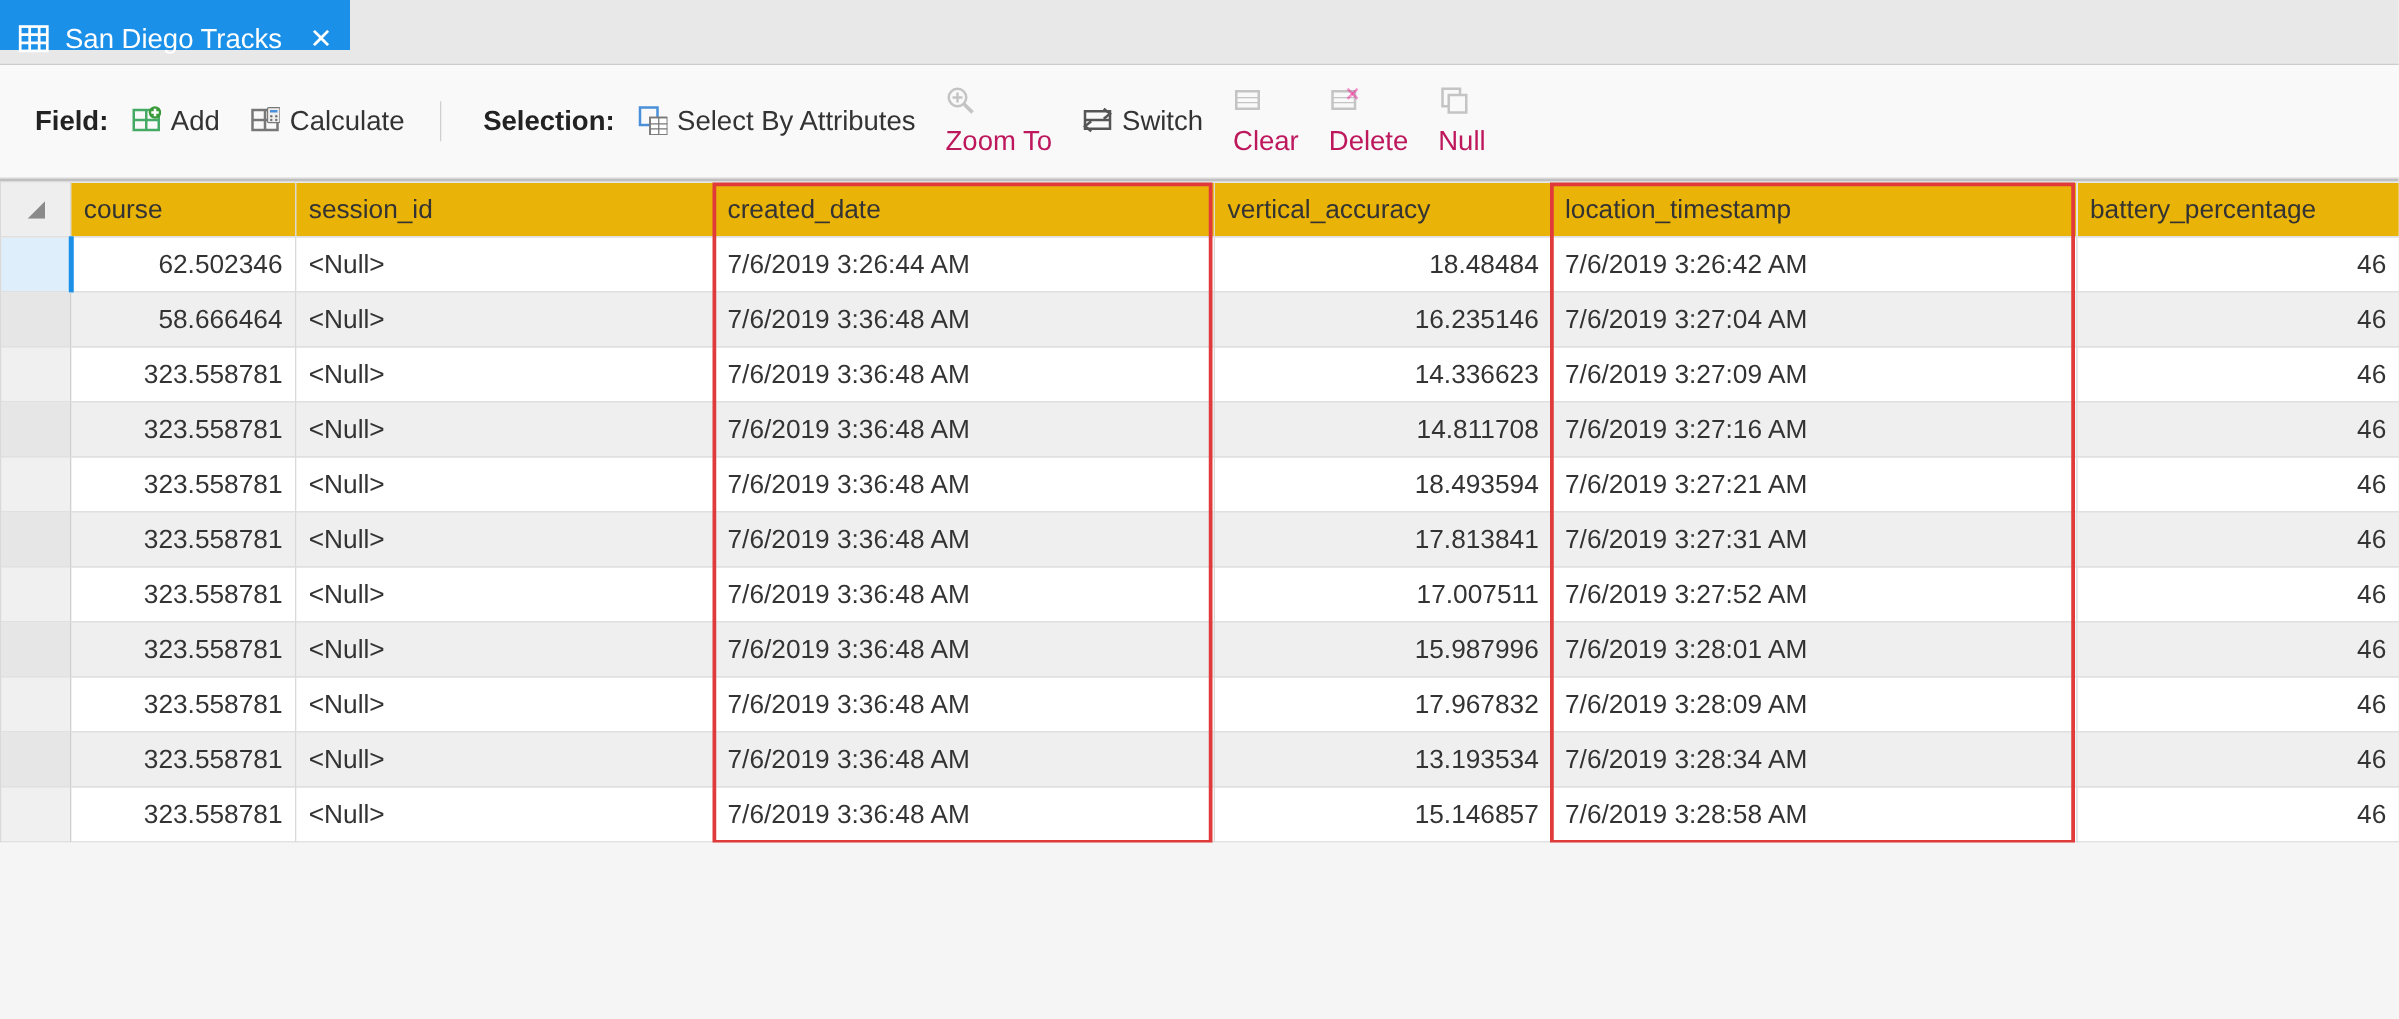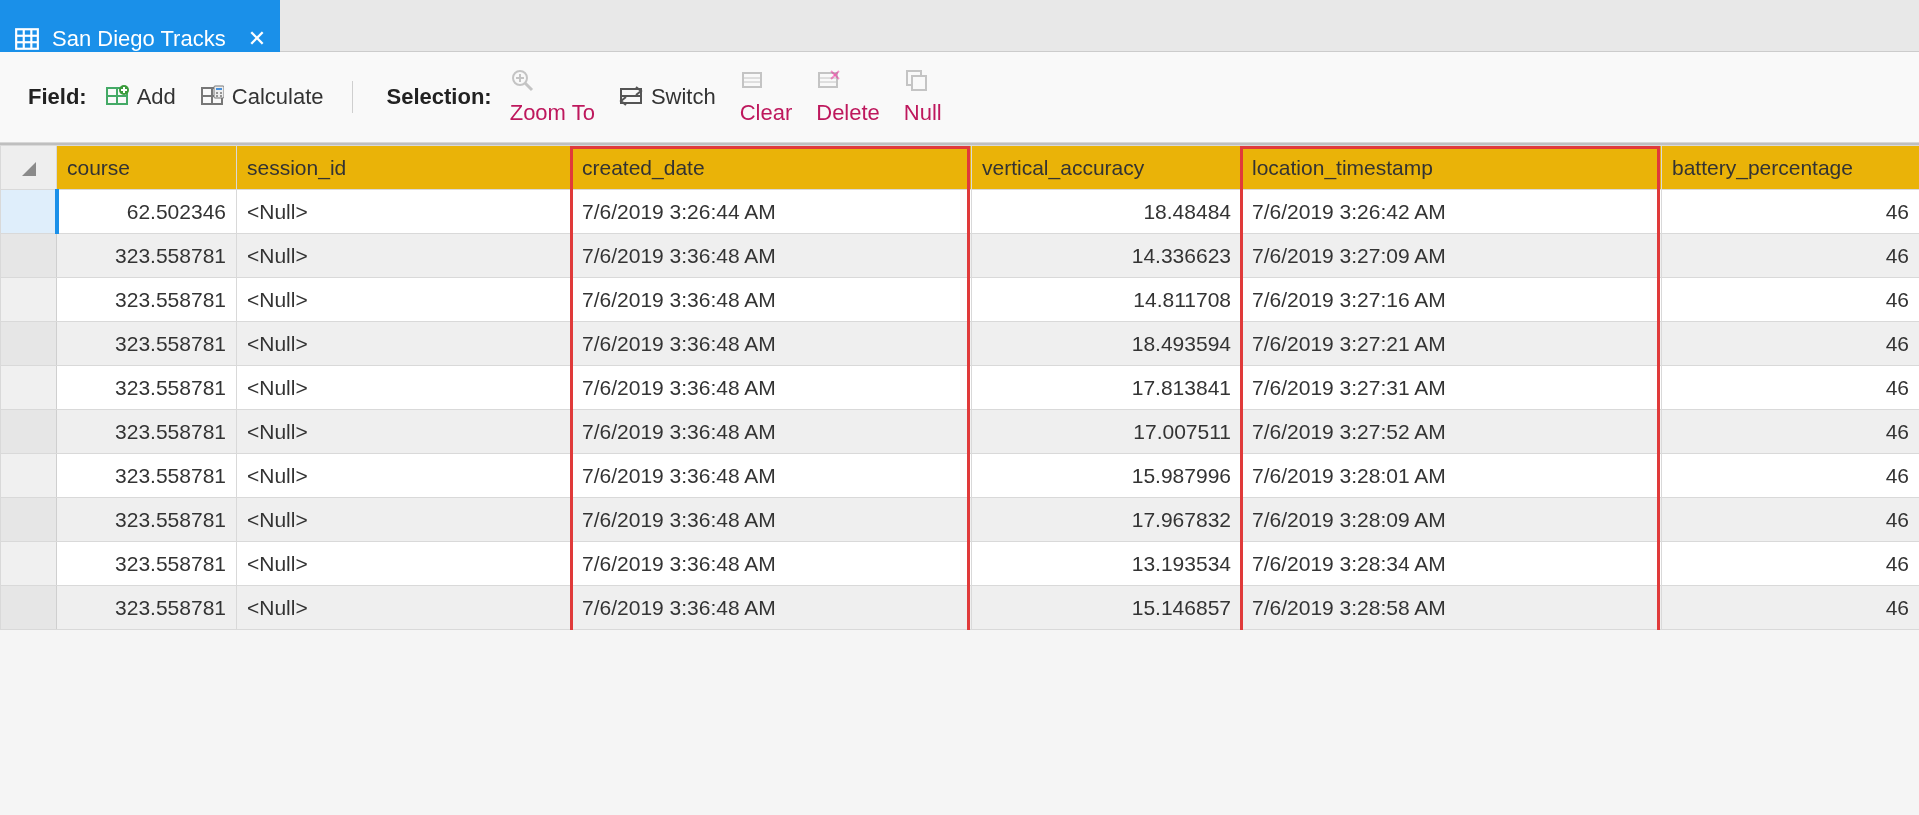--- a/index.html
+++ b/index.html
@@ -16,23 +16,23 @@
   .tab-bar {
     background: #e8e8e8;
     height: 52px;
     border-bottom: 1px solid #ccc;
     display: flex;
     align-items: flex-start;
   }
   .tab {
     background: #1a90e9;
     color: #fff;
-    height: 52px;
+    height: 40px;
     display: flex;
-    align-items: flex-end;
+    align-items: flex-start;
     padding: 18px 14px 0 14px;
     gap: 12px;
     font-size: 22px;
   }
   .tab .table-icon {
     width: 26px; height: 26px;
     display: inline-block;
   }
   .tab .close {
     font-size: 22px;
@@ -171,20 +171,32 @@
           <circle cx="21" cy="12" r="1" fill="#777"></circle>
         </svg>
     </span>
     <span>Calculate</span>
   </span>
 
   <span class="divider"></span>
 
   <span class="label">Selection:</span>
 
+  <span class="btn">
+    <span class="icon">
+      <svg viewBox="0 0 24 24" width="24" height="24">
+          <rect x="2" y="2" width="14" height="14" fill="none" stroke="#4a90d9" stroke-width="2"></rect>
+          <rect x="10" y="10" width="14" height="14" fill="#fff" stroke="#777" stroke-width="1.5"></rect>
+          <line x1="10" y1="15" x2="24" y2="15" stroke="#777"></line>
+          <line x1="10" y1="19" x2="24" y2="19" stroke="#777"></line>
+          <line x1="17" y1="10" x2="17" y2="24" stroke="#777"></line>
+        </svg>
+    </span>
+    <span>Select By Attributes</span>
+  </span>
 
   <span class="btn disabled">
     <span class="icon">
       <svg viewBox="0 0 24 24" width="24" height="24">
           <circle cx="10" cy="10" r="7" fill="none" stroke="#c4c4c4" stroke-width="2"></circle>
           <line x1="15" y1="15" x2="22" y2="22" stroke="#c4c4c4" stroke-width="3"></line>
           <line x1="10" y1="6" x2="10" y2="14" stroke="#c4c4c4" stroke-width="2"></line>
           <line x1="6" y1="10" x2="14" y2="10" stroke="#c4c4c4" stroke-width="2"></line>
         </svg>
     </span>
@@ -269,20 +281,29 @@
           <td class="rownum selected"></td>
           <td class="right">62.502346</td>
           <td>&lt;Null&gt;</td>
           <td>7/6/2019 3:26:44 AM</td>
           <td class="right">18.48484</td>
           <td>7/6/2019 3:26:42 AM</td>
           <td class="right">46</td>
         </tr>
         <tr>
           <td class="rownum"></td>
+          <td class="right">58.666464</td>
+          <td>&lt;Null&gt;</td>
+          <td>7/6/2019 3:36:48 AM</td>
+          <td class="right">16.235146</td>
+          <td>7/6/2019 3:27:04 AM</td>
+          <td class="right">46</td>
+        </tr>
+        <tr>
+          <td class="rownum"></td>
           <td class="right">323.558781</td>
           <td>&lt;Null&gt;</td>
           <td>7/6/2019 3:36:48 AM</td>
           <td class="right">14.336623</td>
           <td>7/6/2019 3:27:09 AM</td>
           <td class="right">46</td>
         </tr>
         <tr>
           <td class="rownum"></td>
           <td class="right">323.558781</td>

